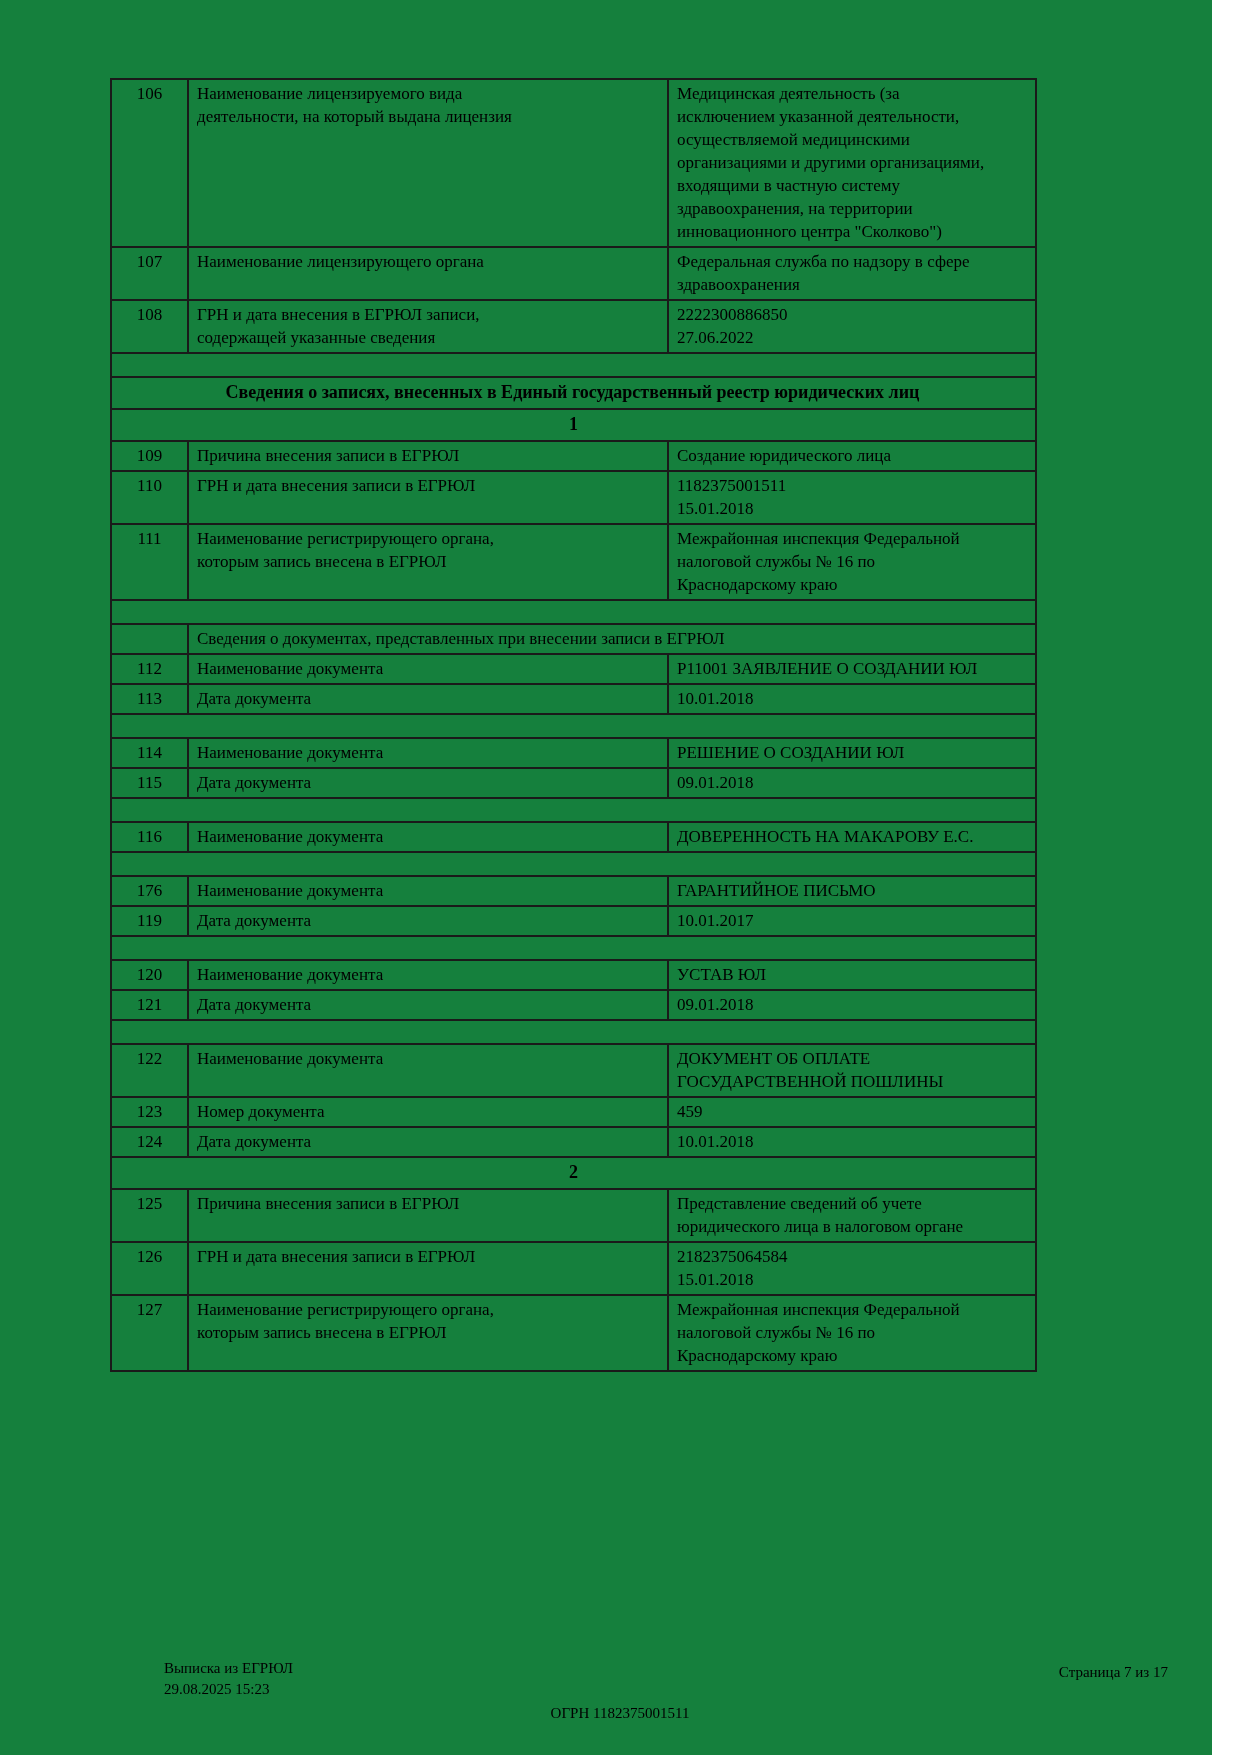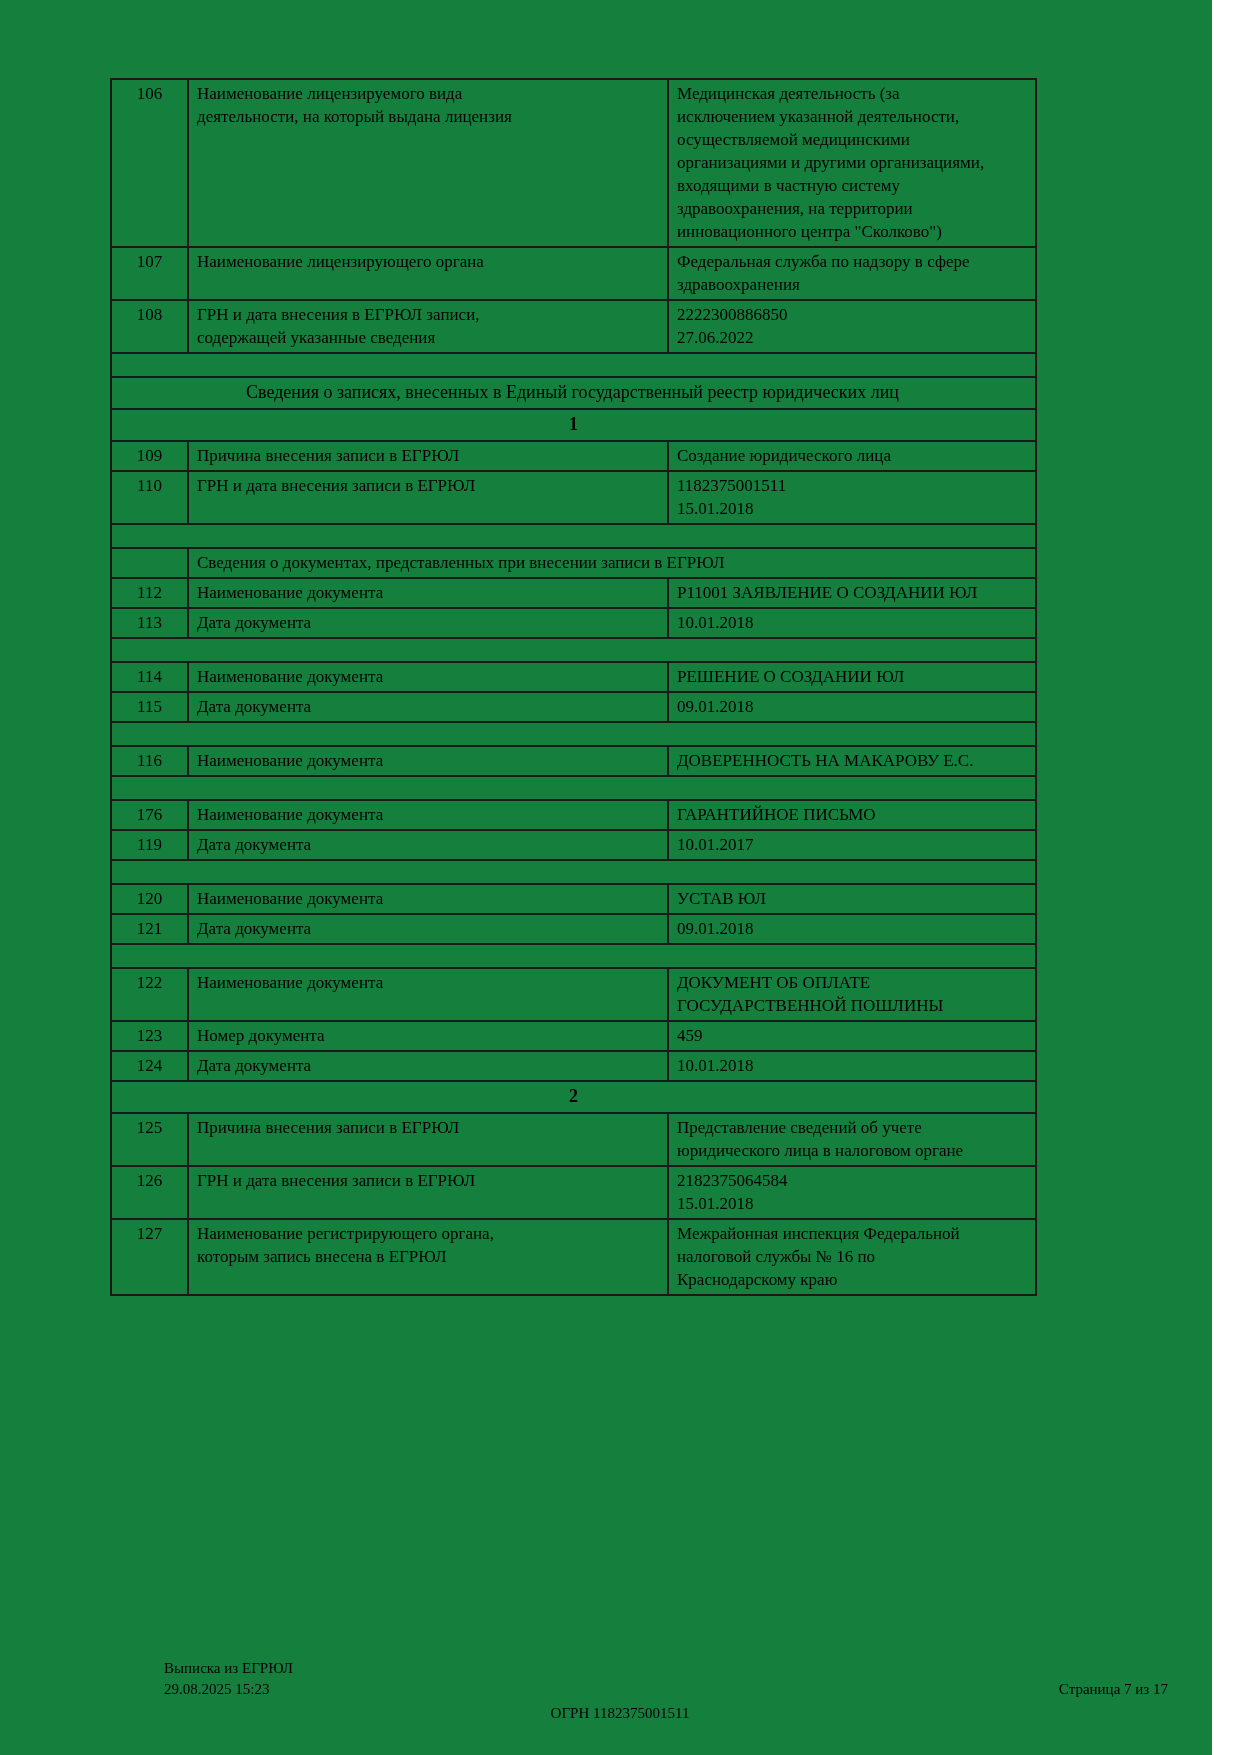--- a/index.html
+++ b/index.html
@@ -45,21 +45,21 @@
     text-align: center;
     padding: 2px 2px 3px 2px;
   }
   tr.gap td {
     border-top: none;
     border-bottom: none;
     height: 22px;
     padding: 0;
   }
   tr.section td {
-    font-weight: normal;
+    font-weight: bold;
     text-align: center;
     font-size: 18px;
     padding: 3px 8px 4px 6px;
     margin-left: 36px;
   }
   tr.group td {
     font-weight: bold;
     text-align: center;
     font-size: 18px;
     padding: 3px 6px 4px 6px;
@@ -85,21 +85,21 @@
     position: absolute;
     left: 0;
     top: 21px;
     width: 100%;
     text-align: center;
     margin-top: 24px;
   }
   .footer-right {
     position: absolute;
     right: 72px;
-    top: 21px;
+    top: 4px;
   }
 </style>
 </head>
 <body>
 
 <div class="page">
 
   <table class="egrul">
     <colgroup>
         <col class="c-num">
@@ -150,20 +150,28 @@
         <td class="num">109</td>
         <td class="label">Причина внесения записи в ЕГРЮЛ</td>
         <td class="value">Создание юридического лица</td>
       </tr>
       <tr class="item">
         <td class="num">110</td>
         <td class="label">ГРН и дата внесения записи в ЕГРЮЛ</td>
         <td class="value">1182375001511
 15.01.2018</td>
       </tr>
+      <tr class="item">
+        <td class="num">111</td>
+        <td class="label">Наименование регистрирующего органа,
+которым запись внесена в ЕГРЮЛ</td>
+        <td class="value">Межрайонная инспекция Федеральной
+налоговой службы № 16 по
+Краснодарскому краю</td>
+      </tr>
 
       <tr class="gap">
           <td colspan="3"></td>
         </tr>
 
       <tr class="subheader">
         <td class="num"></td>
         <td class="merged" colspan="2">Сведения о документах, представленных при внесении записи в ЕГРЮЛ</td>
       </tr>
 

